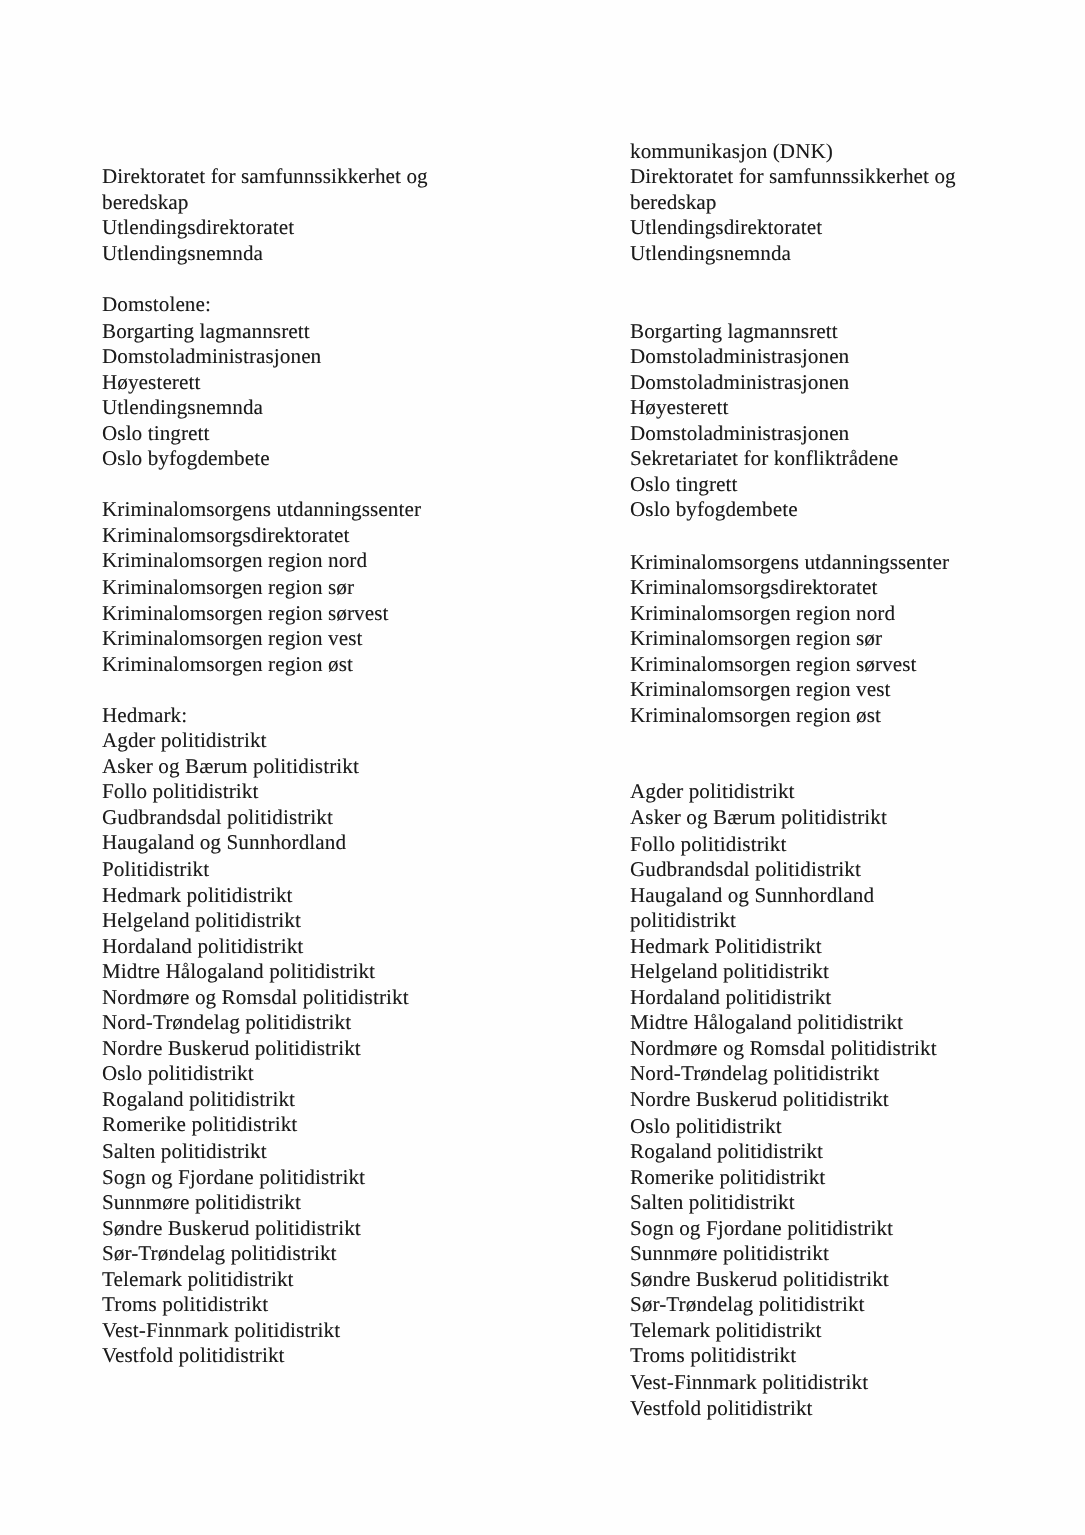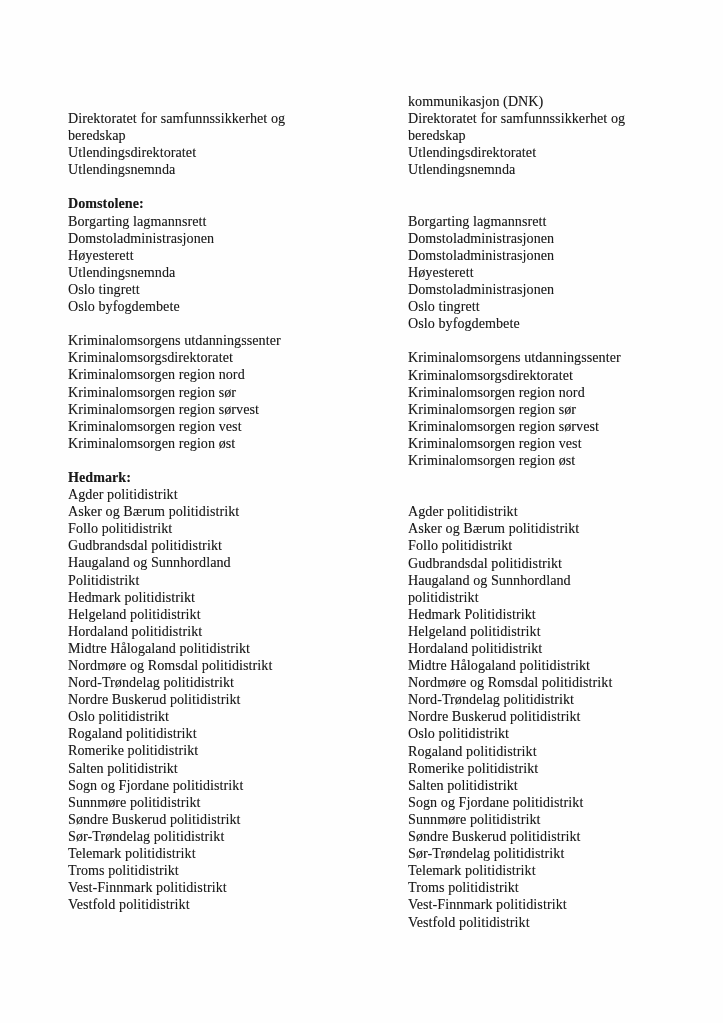--- a/index.html
+++ b/index.html
@@ -14,30 +14,30 @@
     background: #fefefe;
     overflow: hidden;
     font-family: "Liberation Serif", "DejaVu Serif", serif;
     color: #1a1a1a;
   }
   .column {
     position: absolute;
     top: 0;
   }
   .col-left  { left: 68px;  top: 110px; }
-  .col-right { left: 408px; top: 93px;  }
+  .col-right { left: 420px; top: 93px;  }
   .line {
     height: 17.1px;
     line-height: 17.1px;
     font-size: 14px;
     white-space: nowrap;
     letter-spacing: 0.1px;
     text-shadow: 0.2px 0.2px 0.3px rgba(0,0,0,0.35);
   }
-  .line.heading { font-weight: bold; }
+  .line.heading { font-weight: normal; }
   .line.blank   { text-shadow: none; }
 </style>
 </head>
 <body>
 
 <div class="page">
   <div class="column col-left">
       <div class="line">Direktoratet for samfunnssikkerhet og</div>
       <div class="line">beredskap</div>
       <div class="line">Utlendingsdirektoratet</div>
@@ -92,20 +92,21 @@
       <div class="line">beredskap</div>
       <div class="line">Utlendingsdirektoratet</div>
       <div class="line">Utlendingsnemnda</div>
       <div class="line blank"></div>
       <div class="line blank"></div>
       <div class="line">Borgarting lagmannsrett</div>
       <div class="line">Domstoladministrasjonen</div>
       <div class="line">Domstoladministrasjonen</div>
       <div class="line">Høyesterett</div>
       <div class="line">Domstoladministrasjonen</div>
+      <div class="line">Sekretariatet for konfliktrådene</div>
       <div class="line">Oslo tingrett</div>
       <div class="line">Oslo byfogdembete</div>
       <div class="line blank"></div>
       <div class="line">Kriminalomsorgens utdanningssenter</div>
       <div class="line">Kriminalomsorgsdirektoratet</div>
       <div class="line">Kriminalomsorgen region nord</div>
       <div class="line">Kriminalomsorgen region sør</div>
       <div class="line">Kriminalomsorgen region sørvest</div>
       <div class="line">Kriminalomsorgen region vest</div>
       <div class="line">Kriminalomsorgen region øst</div>

